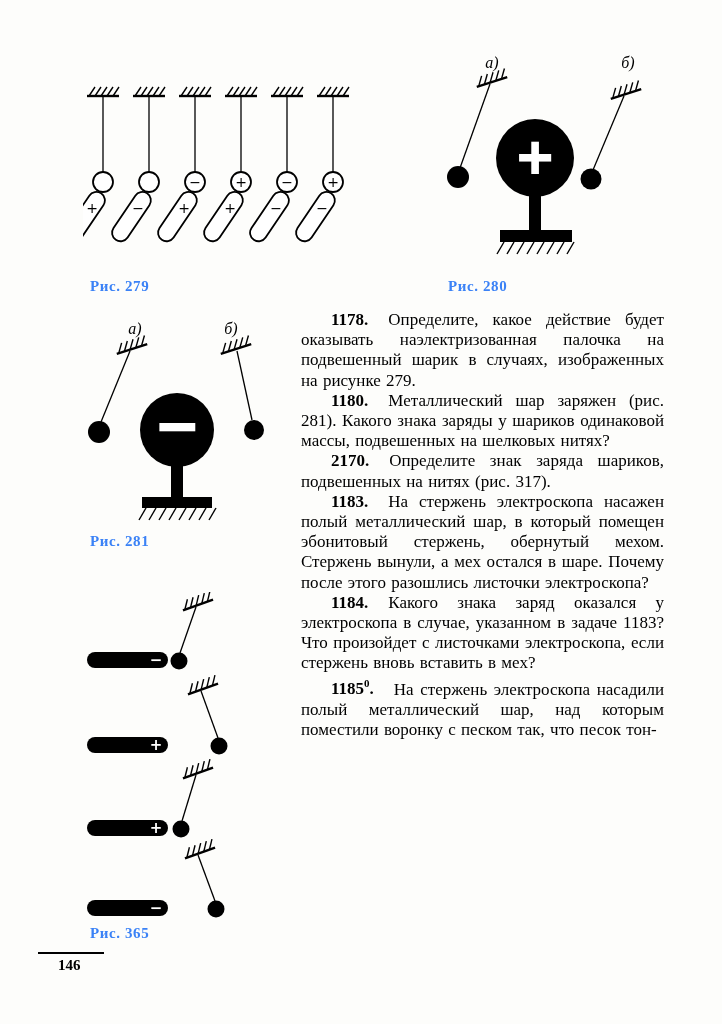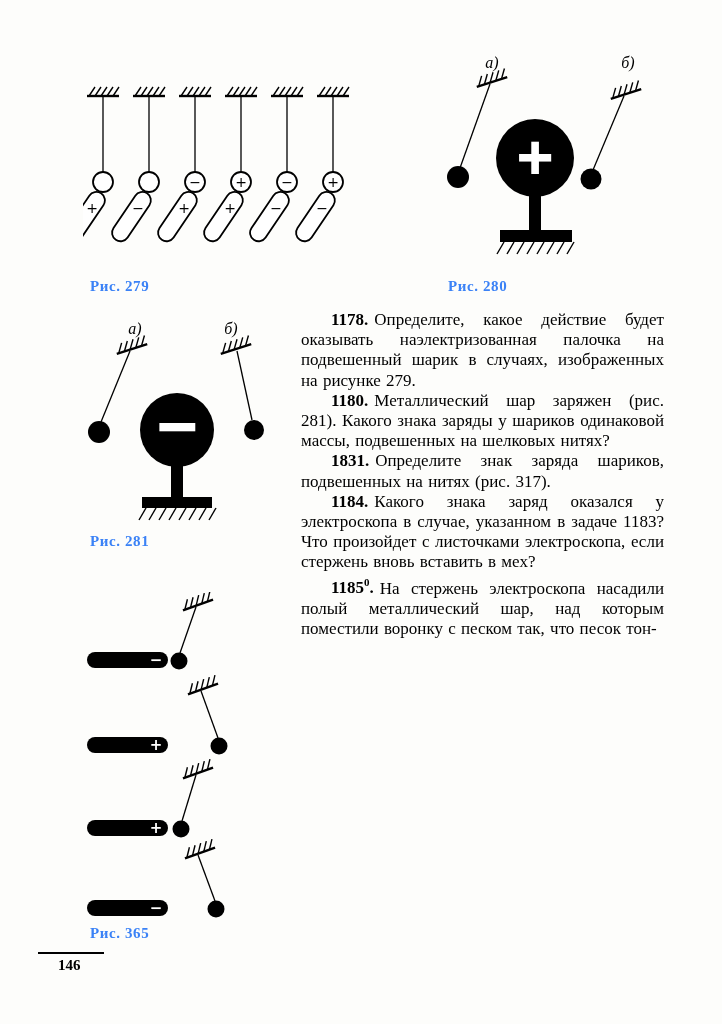--- a/index.html
+++ b/index.html
@@ -13,21 +13,21 @@
   .caption {
     position:absolute; font:bold 15px "Liberation Serif", serif;
     letter-spacing:0.6px; color:#3b82f6;
   }
   .text-col {
     position:absolute; left:301px; top:310px; width:363px;
     text-align:justify; font-size:17px; line-height:20.2px;
     word-spacing:1px; color:#000;
   }
   .text-col p { margin:0; text-indent:30px; }
-  .pnum { font-weight:bold; margin-right:6px; }
+  .pnum { font-weight:bold; margin-right:20px; }
   .pnum sup { font-size:11px; }
   .page-num {
     position:absolute; left:38px; top:952px; width:66px;
     border-top:2px solid #000; padding-top:3px; padding-left:20px;
     font:bold 15px "Liberation Serif", serif;
   }
   
   .string   { stroke:#000; stroke-width:1.3; }
   .ball-open{ fill:#fff; stroke:#000; stroke-width:1.8; }
   .rod-open { fill:#fff; stroke:#000; stroke-width:1.8; }
@@ -214,20 +214,21 @@
       <use href="#sup" transform="translate(115,261) rotate(-20)"></use>
       <line class="string" x1="113" y1="263" x2="130" y2="309"></line>
       <circle class="ball-solid" cx="131" cy="317" r="8.5"></circle>
     </g>
   </svg>
   <div class="caption" style="left:90px;top:925px">Рис. 365</div>
 
   <div class="text-col">
     <p><span class="pnum">1178.</span><span>Определите, какое действие будет оказывать наэлектризованная палочка на подвешенный шарик в случаях, изображенных на рисунке 279.</span></p>
     <p><span class="pnum">1180.</span><span>Металлический шар заряжен (рис. 281). Какого знака заряды у шариков одинаковой массы, подвешенных на шелковых нитях?</span></p>
-    <p><span class="pnum">1831.</span><span>Определите знак заряда шариков, подвешенных на нитях (рис. 317).</span></p>
+    <p><span class="pnum">2170.</span><span>Определите знак заряда шариков, подвешенных на нитях (рис. 317).</span></p>
+    <p><span class="pnum">1183.</span><span>На стержень электроскопа насажен полый металлический шар, в который помещен эбонитовый стержень, обернутый мехом. Стержень вынули, а мех остался в шаре. Почему после этого разошлись листочки электроскопа?</span></p>
     <p><span class="pnum">1184.</span><span>Какого знака заряд оказался у электроскопа в случае, указанном в задаче 1183? Что произойдет с листочками электроскопа, если стержень вновь вставить в мех?</span></p>
     <p><span class="pnum"><span>1185</span><sup>0</sup><span>.</span></span><span>На стержень электроскопа насадили полый металлический шар, над которым поместили воронку с песком так, что песок тон-</span></p>
   </div>
 
   <div class="page-num">146</div>
 
 </div>
 
 </body></html>

